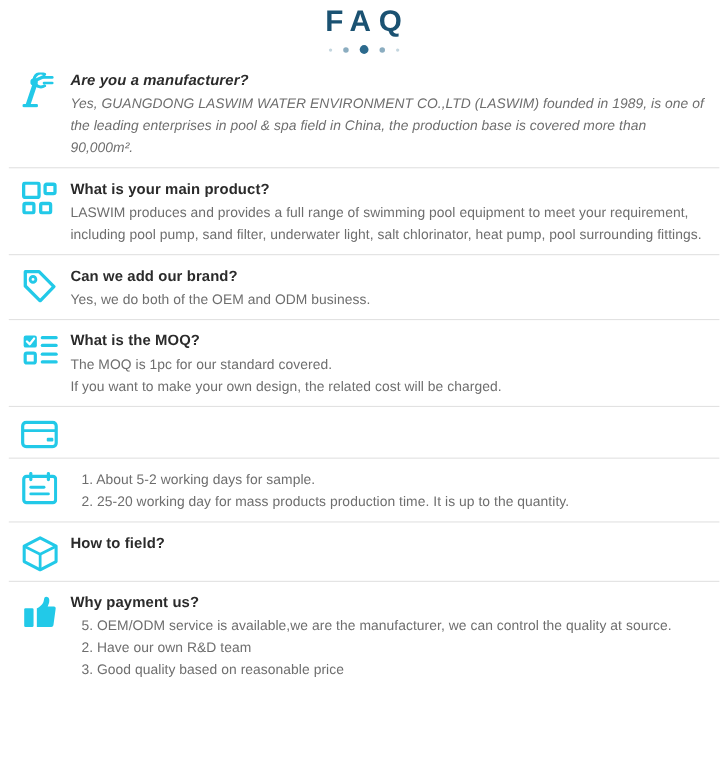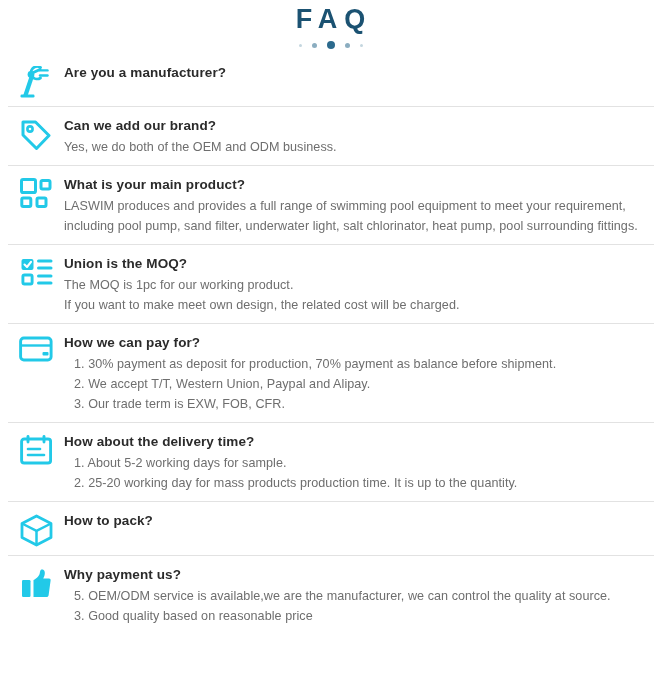--- a/index.html
+++ b/index.html
@@ -58,21 +58,21 @@
   .faq-list {
     margin-top: 6px;
     padding: 0 7px 0 8px;
   }
   .faq-item {
     display: flex;
     align-items: flex-start;
     border-top: 1px solid #e2e2e2;
     padding: 9px 0 8px 0;
   }
-  .faq-item.first { border-top: none; padding-top: 6px; }
+  .faq-item.first { border-top: none; padding-top: 6px; font-style: italic; }
 
   .faq-icon {
     width: 56px;
     min-width: 56px;
     padding-top: 3px;
     display: flex;
     justify-content: center;
     align-items: flex-start;
   }
   .faq-icon svg { display: block; }
@@ -123,136 +123,131 @@
           <rect x="1.5" y="28.5" width="14" height="3" rx="1.2" fill="#22c9e8"></rect>
           <path d="M11 8 L21 3.5" stroke="#22c9e8" stroke-width="3" stroke-linecap="round"></path>
           <circle cx="12" cy="8.5" r="3.4" fill="#22c9e8"></circle>
           <path d="M21.5 1.5 A6.2 6.2 0 1 0 21.5 12" stroke="#22c9e8" stroke-width="2.8" fill="none" stroke-linecap="round"></path>
           <path d="M21 4.4 L28.5 4.4" stroke="#22c9e8" stroke-width="2.4" stroke-linecap="round"></path>
           <path d="M21 9.5 L28.5 9.5" stroke="#22c9e8" stroke-width="2.4" stroke-linecap="round"></path>
         </svg>
       </div>
       <div class="faq-body">
         <div class="faq-question">Are you a manufacturer?</div>
-      </div>
-    </div>
-
-    <div class="faq-item">
-      <div class="faq-icon">
-        <svg width="32" height="31" viewBox="0 0 32 31" fill="none">
-          <path d="M3 3 L15.5 3 L29 16.5 L16.5 29.5 L3 16 Z" stroke="#22c9e8" stroke-width="3" stroke-linejoin="round"></path>
-          <circle cx="10" cy="10" r="2.6" stroke="#22c9e8" stroke-width="2.6"></circle>
-        </svg>
-      </div>
-      <div class="faq-body">
-        <div class="faq-question">Can we add our brand?</div>
-        <div class="faq-answer">
-          <p>Yes, we do both of the OEM and ODM business.</p>
+        <div class="faq-answer">
+          <p>Yes, GUANGDONG LASWIM WATER ENVIRONMENT CO.,LTD (LASWIM) founded in 1989, is one of the leading enterprises in pool &amp; spa field in China, the production base is covered more than 90,000m².</p>
         </div>
       </div>
     </div>
 
     <div class="faq-item">
       <div class="faq-icon">
         <svg width="32" height="30" viewBox="0 0 32 30" fill="none">
           <rect x="1.5" y="1.5" width="14" height="13" rx="1.6" stroke="#22c9e8" stroke-width="3"></rect>
           <rect x="21" y="2.5" width="9" height="8.5" rx="1.4" stroke="#22c9e8" stroke-width="3"></rect>
           <rect x="1.8" y="20" width="9" height="8.5" rx="1.4" stroke="#22c9e8" stroke-width="3"></rect>
           <rect x="17" y="20" width="9" height="8.5" rx="1.4" stroke="#22c9e8" stroke-width="3"></rect>
         </svg>
       </div>
       <div class="faq-body">
         <div class="faq-question">What is your main product?</div>
         <div class="faq-answer">
           <p>LASWIM produces and provides a full range of swimming pool equipment to meet your requirement, including pool pump, sand filter, underwater light, salt chlorinator, heat pump, pool surrounding fittings.</p>
+        </div>
+      </div>
+    </div>
+
+    <div class="faq-item">
+      <div class="faq-icon">
+        <svg width="32" height="31" viewBox="0 0 32 31" fill="none">
+          <path d="M3 3 L15.5 3 L29 16.5 L16.5 29.5 L3 16 Z" stroke="#22c9e8" stroke-width="3" stroke-linejoin="round"></path>
+          <circle cx="10" cy="10" r="2.6" stroke="#22c9e8" stroke-width="2.6"></circle>
+        </svg>
+      </div>
+      <div class="faq-body">
+        <div class="faq-question">Can we add our brand?</div>
+        <div class="faq-answer">
+          <p>Yes, we do both of the OEM and ODM business.</p>
         </div>
       </div>
     </div>
 
     <div class="faq-item">
       <div class="faq-icon">
         <svg width="33" height="30" viewBox="0 0 33 30" fill="none">
           <rect x="1.5" y="2" width="12" height="11" rx="2" fill="#22c9e8"></rect>
           <path d="M4.5 7.5 L7 10 L11 4.8" stroke="#ffffff" stroke-width="2.1" fill="none" stroke-linecap="round" stroke-linejoin="round"></path>
           <rect x="2.9" y="18" width="9.2" height="9" rx="1.6" stroke="#22c9e8" stroke-width="2.9"></rect>
           <path d="M18.5 4 L31 4" stroke="#22c9e8" stroke-width="3" stroke-linecap="round"></path>
           <path d="M18.5 11 L31 11" stroke="#22c9e8" stroke-width="3" stroke-linecap="round"></path>
           <path d="M18.5 19 L31 19" stroke="#22c9e8" stroke-width="3" stroke-linecap="round"></path>
           <path d="M18.5 26 L31 26" stroke="#22c9e8" stroke-width="3" stroke-linecap="round"></path>
         </svg>
       </div>
       <div class="faq-body">
-        <div class="faq-question">Union is the MOQ?</div>
-        <div class="faq-answer">
-          <p>The MOQ is 1pc for our working product.</p>
-          <p>If you want to make meet own design, the related cost will be charged.</p>
+        <div class="faq-question">What is the MOQ?</div>
+        <div class="faq-answer">
+          <p>The MOQ is 1pc for our standard covered.</p>
+          <p>If you want to make your own design, the related cost will be charged.</p>
         </div>
       </div>
     </div>
 
     <div class="faq-item">
       <div class="faq-icon">
         <svg width="34" height="26" viewBox="0 0 34 26" fill="none">
           <rect x="1.6" y="2" width="30.5" height="22" rx="3.2" stroke="#22c9e8" stroke-width="2.9"></rect>
           <path d="M1.6 9.5 L32.1 9.5" stroke="#22c9e8" stroke-width="2.4"></path>
           <rect x="23.5" y="16" width="6" height="3.4" rx="1" fill="#22c9e8"></rect>
         </svg>
-      </div>
-      <div class="faq-body">
-        <div class="faq-question">How we can pay for?</div>
-        <div class="faq-answer">
-          <p class="numbered">1. 30% payment as deposit for production, 70% payment as balance before shipment.</p>
-          <p class="numbered">2. We accept T/T, Western Union, Paypal and Alipay.</p>
-          <p class="numbered">3. Our trade term is EXW, FOB, CFR.</p>
-        </div>
       </div>
     </div>
 
     <div class="faq-item">
       <div class="faq-icon">
         <svg width="32" height="30" viewBox="0 0 32 30" fill="none">
           <rect x="1.6" y="4" width="29" height="24" rx="2.6" stroke="#22c9e8" stroke-width="2.9"></rect>
           <path d="M8 1.5 L8 7" stroke="#22c9e8" stroke-width="2.9" stroke-linecap="round"></path>
           <path d="M24 1.5 L24 7" stroke="#22c9e8" stroke-width="2.9" stroke-linecap="round"></path>
           <path d="M8 14 L20 14" stroke="#22c9e8" stroke-width="2.6" stroke-linecap="round"></path>
           <path d="M8 20 L24 20" stroke="#22c9e8" stroke-width="2.6" stroke-linecap="round"></path>
         </svg>
       </div>
       <div class="faq-body">
-        <div class="faq-question">How about the delivery time?</div>
         <div class="faq-answer">
           <p class="numbered">1. About 5-2 working days for sample.</p>
           <p class="numbered">2. 25-20 working day for mass products production time. It is up to the quantity.</p>
         </div>
       </div>
     </div>
 
     <div class="faq-item">
       <div class="faq-icon">
         <svg width="33" height="33" viewBox="0 0 33 33" fill="none">
           <path d="M16.5 2 L31 9.5 L31 23.5 L16.5 31 L2 23.5 L2 9.5 Z" stroke="#22c9e8" stroke-width="2.8" stroke-linejoin="round"></path>
           <path d="M2 9.5 L16.5 16.8 L31 9.5" stroke="#22c9e8" stroke-width="2.5" stroke-linejoin="round" fill="none"></path>
           <path d="M16.5 16.8 L16.5 31" stroke="#22c9e8" stroke-width="2.5"></path>
         </svg>
       </div>
       <div class="faq-body">
-        <div class="faq-question">How to pack?</div>
+        <div class="faq-question">How to field?</div>
       </div>
     </div>
 
     <div class="faq-item">
       <div class="faq-icon">
         <svg width="30" height="31" viewBox="0 0 30 31" fill="none">
           <rect x="1" y="12" width="8.5" height="17" rx="1.2" fill="#22c9e8"></rect>
           <path d="M12.5 29 L12.5 12 C12.5 12 17 10 18.5 6.2 C19.3 4.2 18.8 1.5 21 1.5 C23.6 1.5 24.3 4.2 23.6 7 C23.2 8.6 22.3 10.4 22.3 10.4 L28 10.4 C29.2 10.4 29.8 11.3 29.6 12.4 L27.6 27.2 C27.4 28.4 26.6 29 25.6 29 Z" fill="#22c9e8"></path>
         </svg>
       </div>
       <div class="faq-body">
         <div class="faq-question">Why payment us?</div>
         <div class="faq-answer">
           <p class="numbered">5. OEM/ODM service is available,we are the manufacturer, we can control the quality at source.</p>
+          <p class="numbered">2. Have our own R&amp;D team</p>
           <p class="numbered">3. Good quality based on reasonable price</p>
         </div>
       </div>
     </div>
 
   </div>
 </div>
 
 </body></html>

